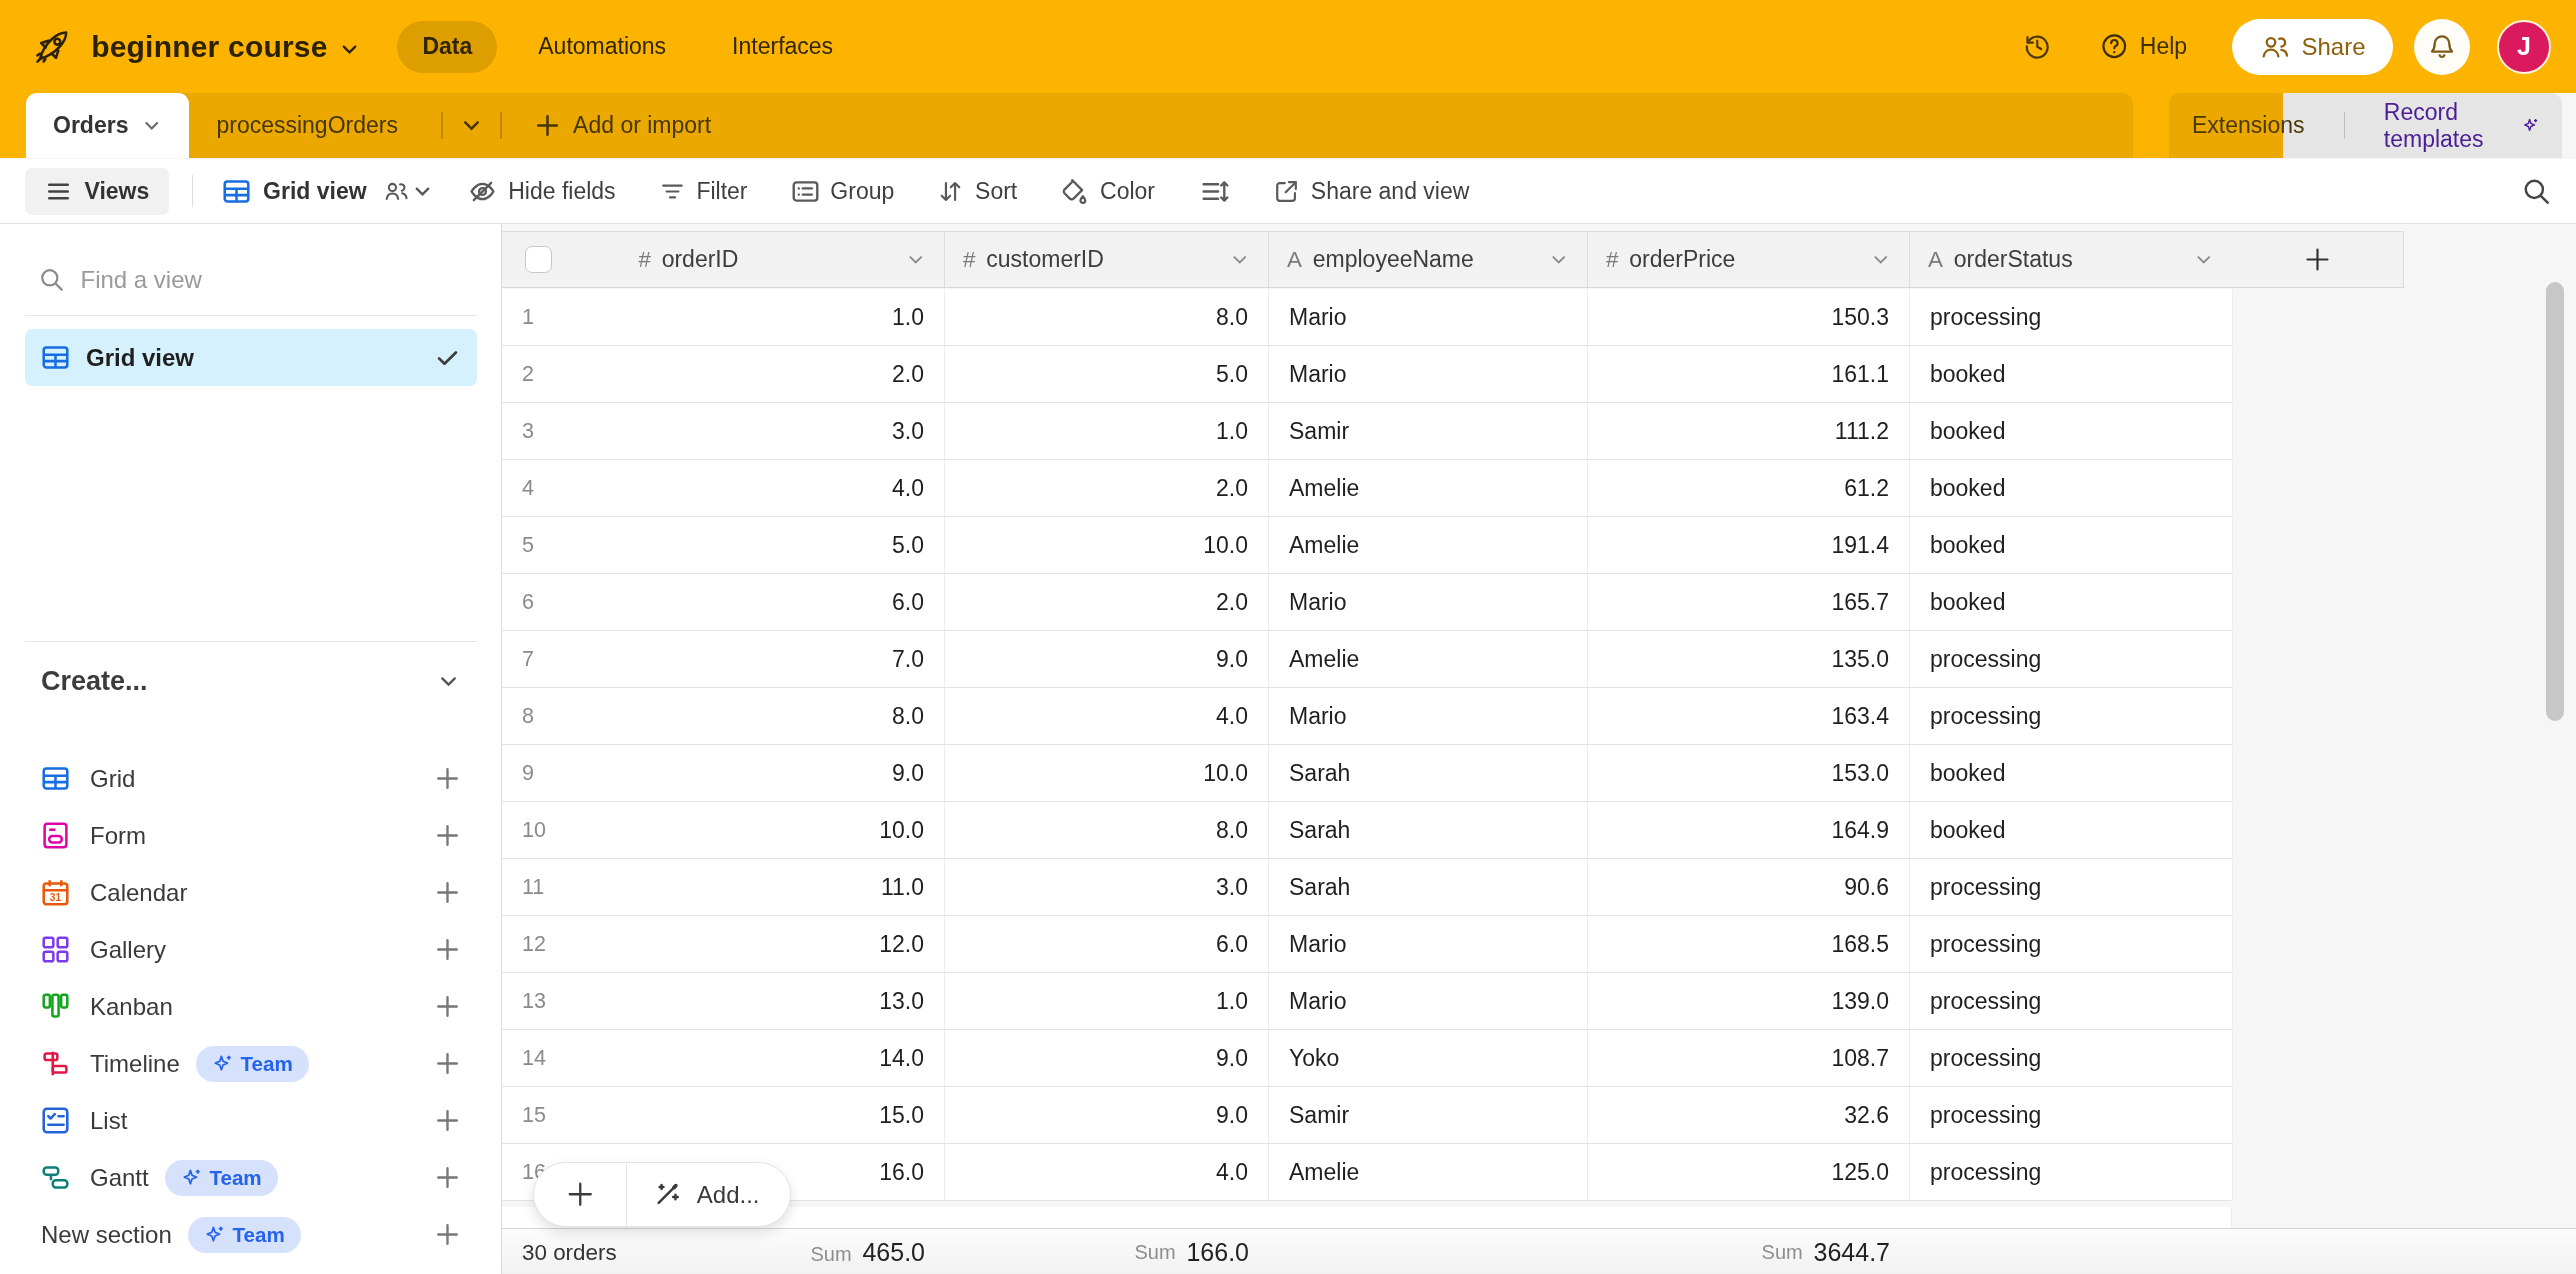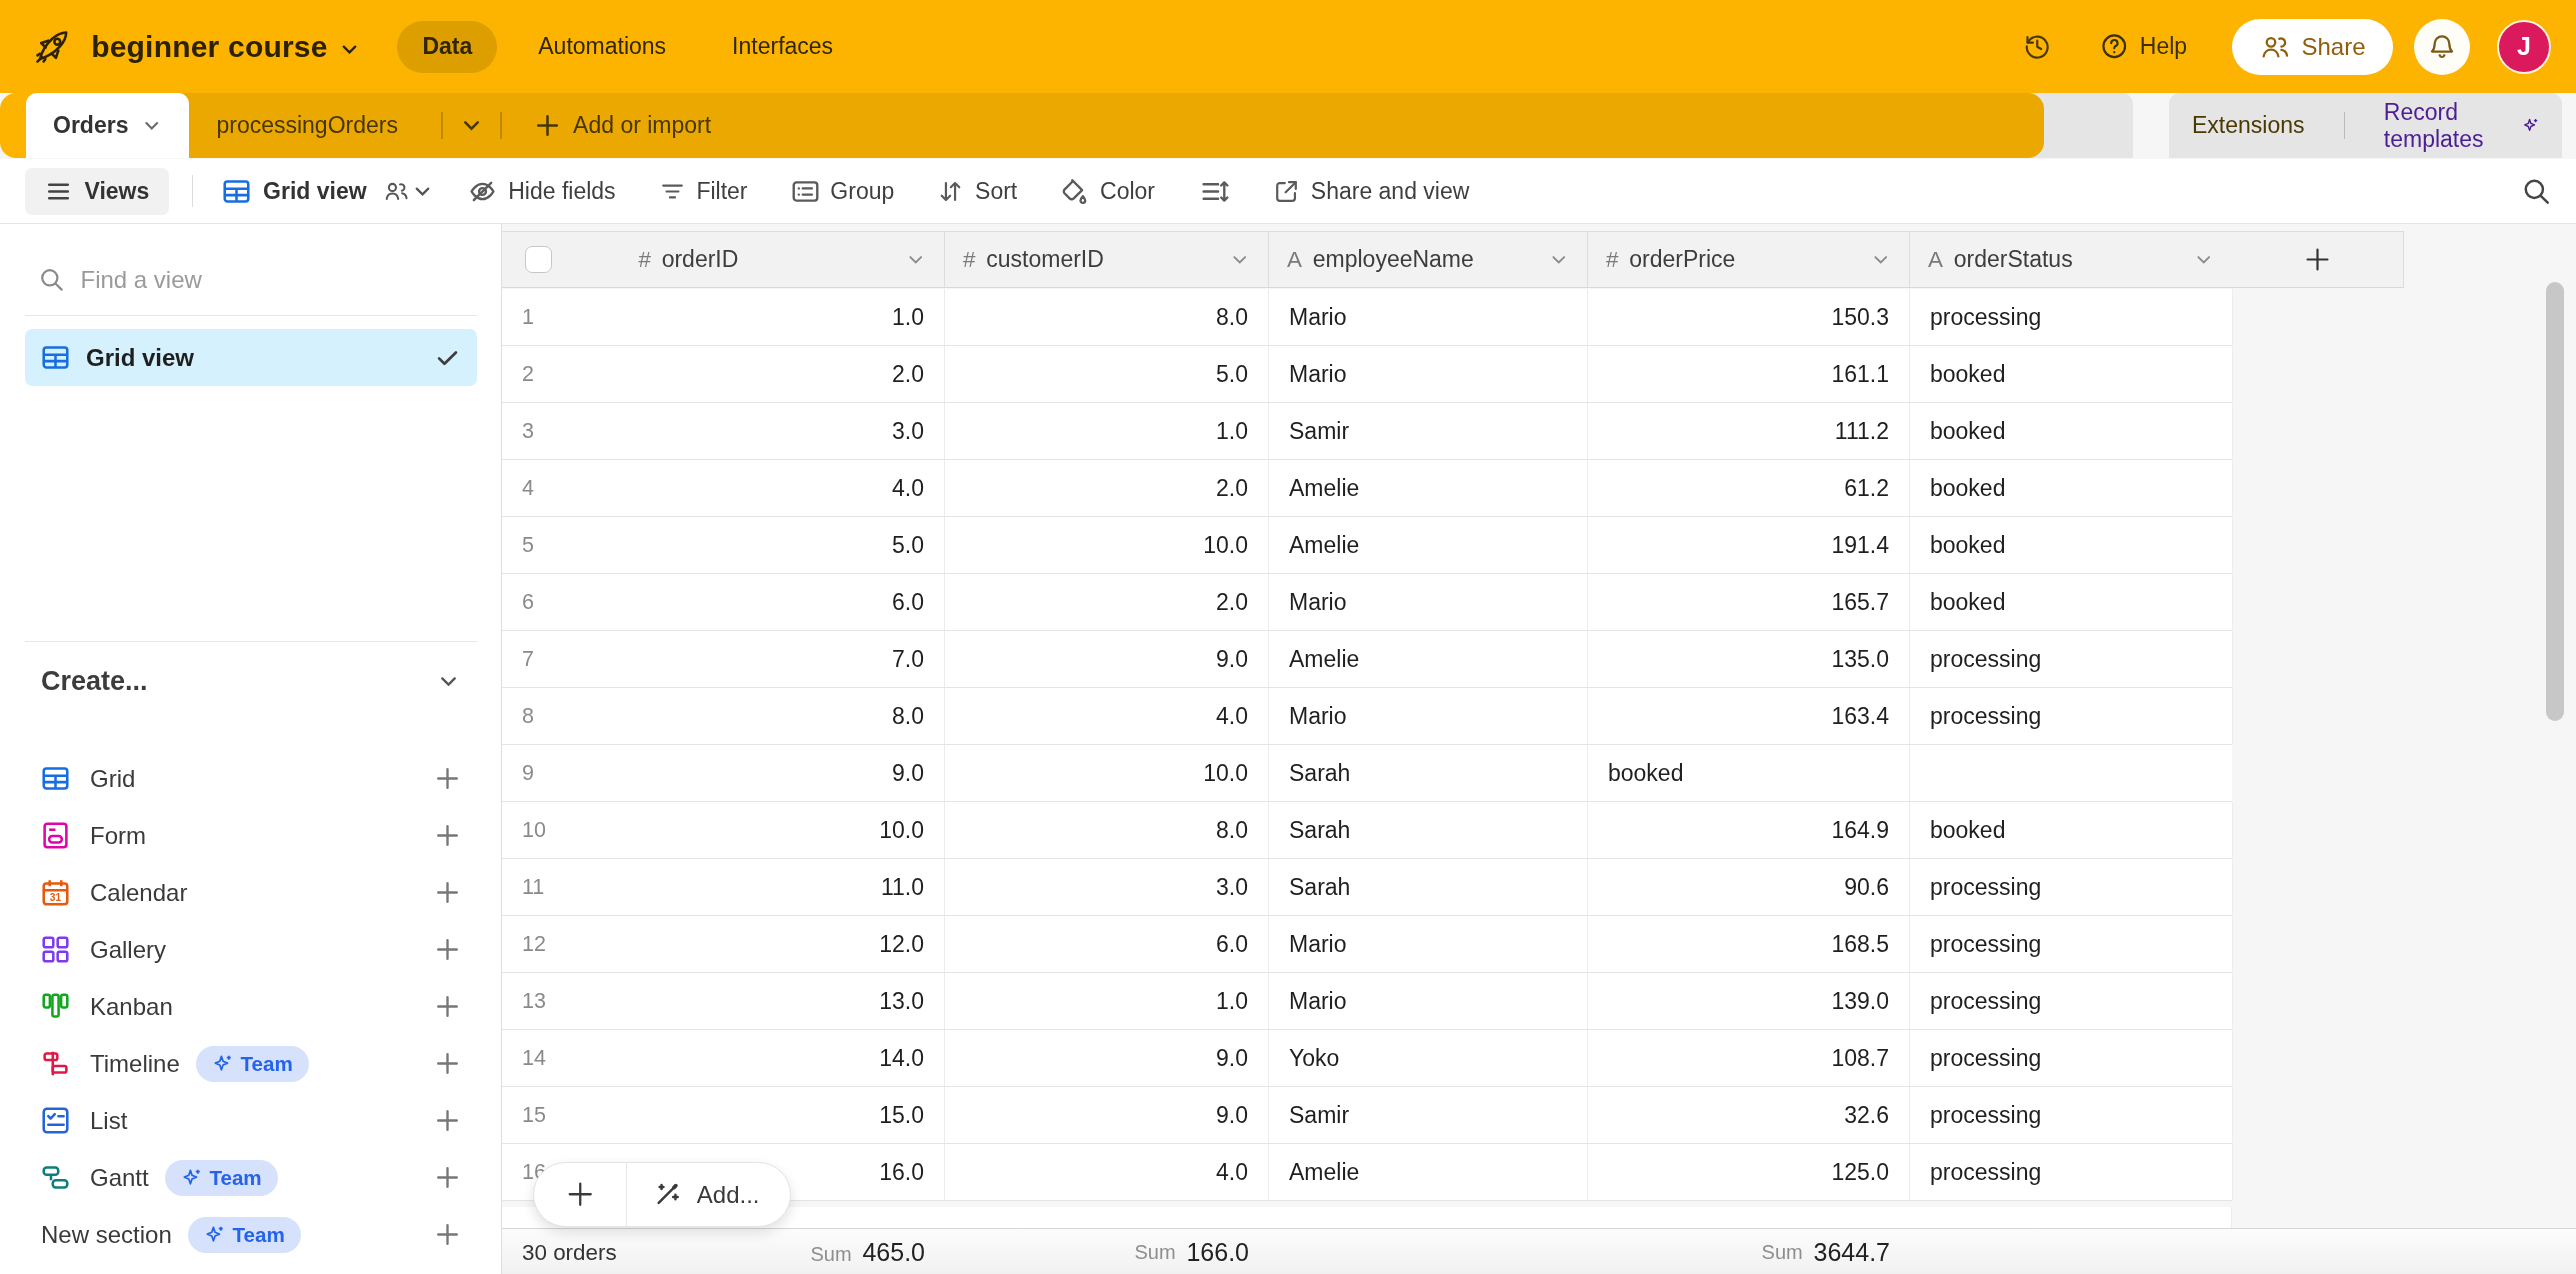--- a/index.html
+++ b/index.html
@@ -25,21 +25,21 @@
   .share-btn { display:flex; align-items:center; background:#FFFFFF; border-radius:30.5px;
     height:56px; padding:0 27px; color:#8F5F0C; font-size:24px; margin:0 21.5px; }
   .share-btn svg { margin-right:10.8px; }
   .bell-btn { width:56px; height:56px; border-radius:50%; background:#FFFDF7;
     display:flex; align-items:center; justify-content:center; color:#7A5B16; margin-right:27px; }
   .avatar { width:54px; height:54px; border-radius:50%; background:#DB1A5E; color:#FFFFFF;
     font-size:25px; font-weight:bold; display:flex; align-items:center; justify-content:center;
     border:2.7px solid #FFF3DB; }
 
   
-  .tabbar { position:absolute; left:0; top:93px; width:2044px; height:65px; background:#FCB400;border-radius:16px; }
+  .tabbar { position:absolute; left:0; top:93px; width:2283px; height:65px; background:#FCB400; }
   .tabstrip { position:absolute; top:0; height:65px; background:rgba(0,0,0,0.065);
     border-radius:10.8px 10.8px 0 0; display:flex; align-items:center; }
   .tabstrip.left { left:26px; width:2107px; }
   .tabstrip.right { left:2169px; width:393px; justify-content:center; }
   .tab { height:65px; display:flex; align-items:center; padding:0 27px; font-size:23px; color:#463600; }
   .tab.active { background:#FFFFFF; border-radius:10.8px 10.8px 0 0; color:#333333; font-weight:bold; }
   .tab.active svg { margin-left:12.5px; color:#6B6B6B; }
   .strip-divider { width:1.8px; height:27px; background:rgba(0,0,0,0.18); margin:0 16px; }
   .strip-chev { color:#463600; display:flex; }
   .add-import { display:flex; align-items:center; font-size:23px; color:#463600; margin-left:16px; }
@@ -703,20 +703,23 @@
           <div class="td first">
             <span class="rownum">9</span>
             <span>9.0</span>
           </div>
           <div class="td right">
             <span>10.0</span>
           </div>
           <div class="td">
             <span>Sarah</span>
           </div>
+          <div class="td right">
+            <span>153.0</span>
+          </div>
           <div class="td">
             <span>booked</span>
           </div>
         </div>
 
         <div class="trow">
           <div class="td first">
             <span class="rownum">10</span>
             <span>10.0</span>
           </div>

